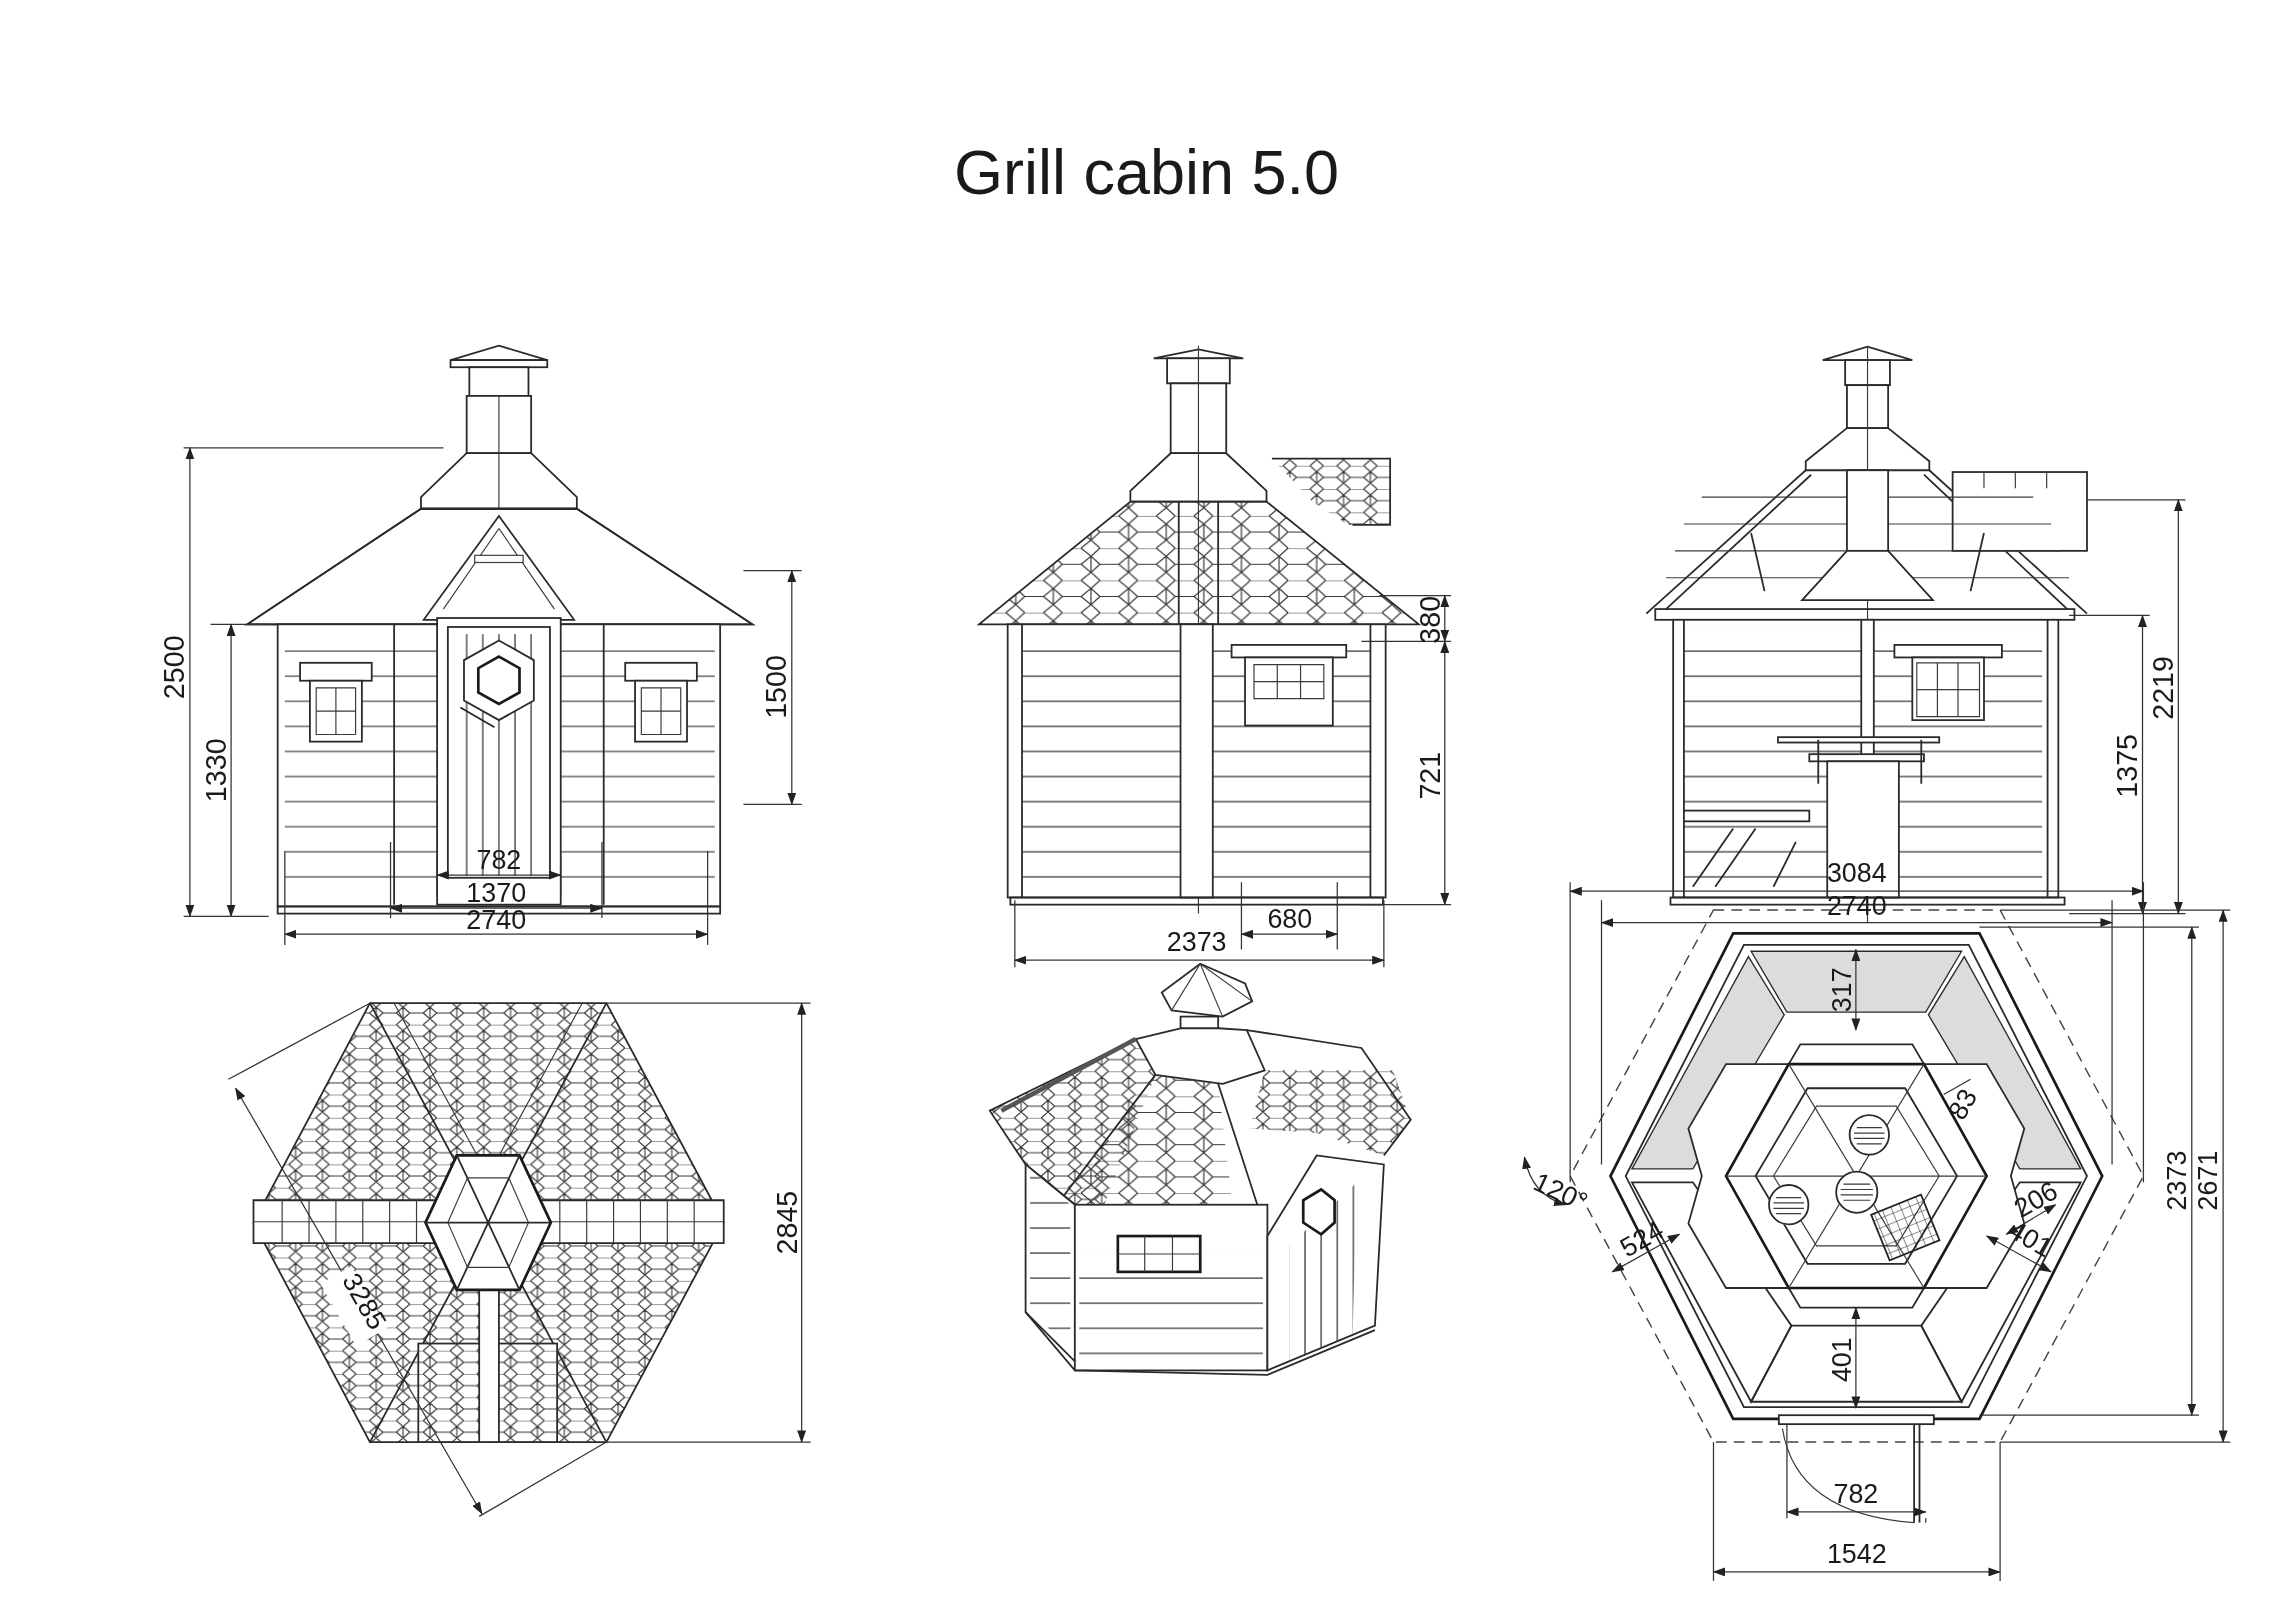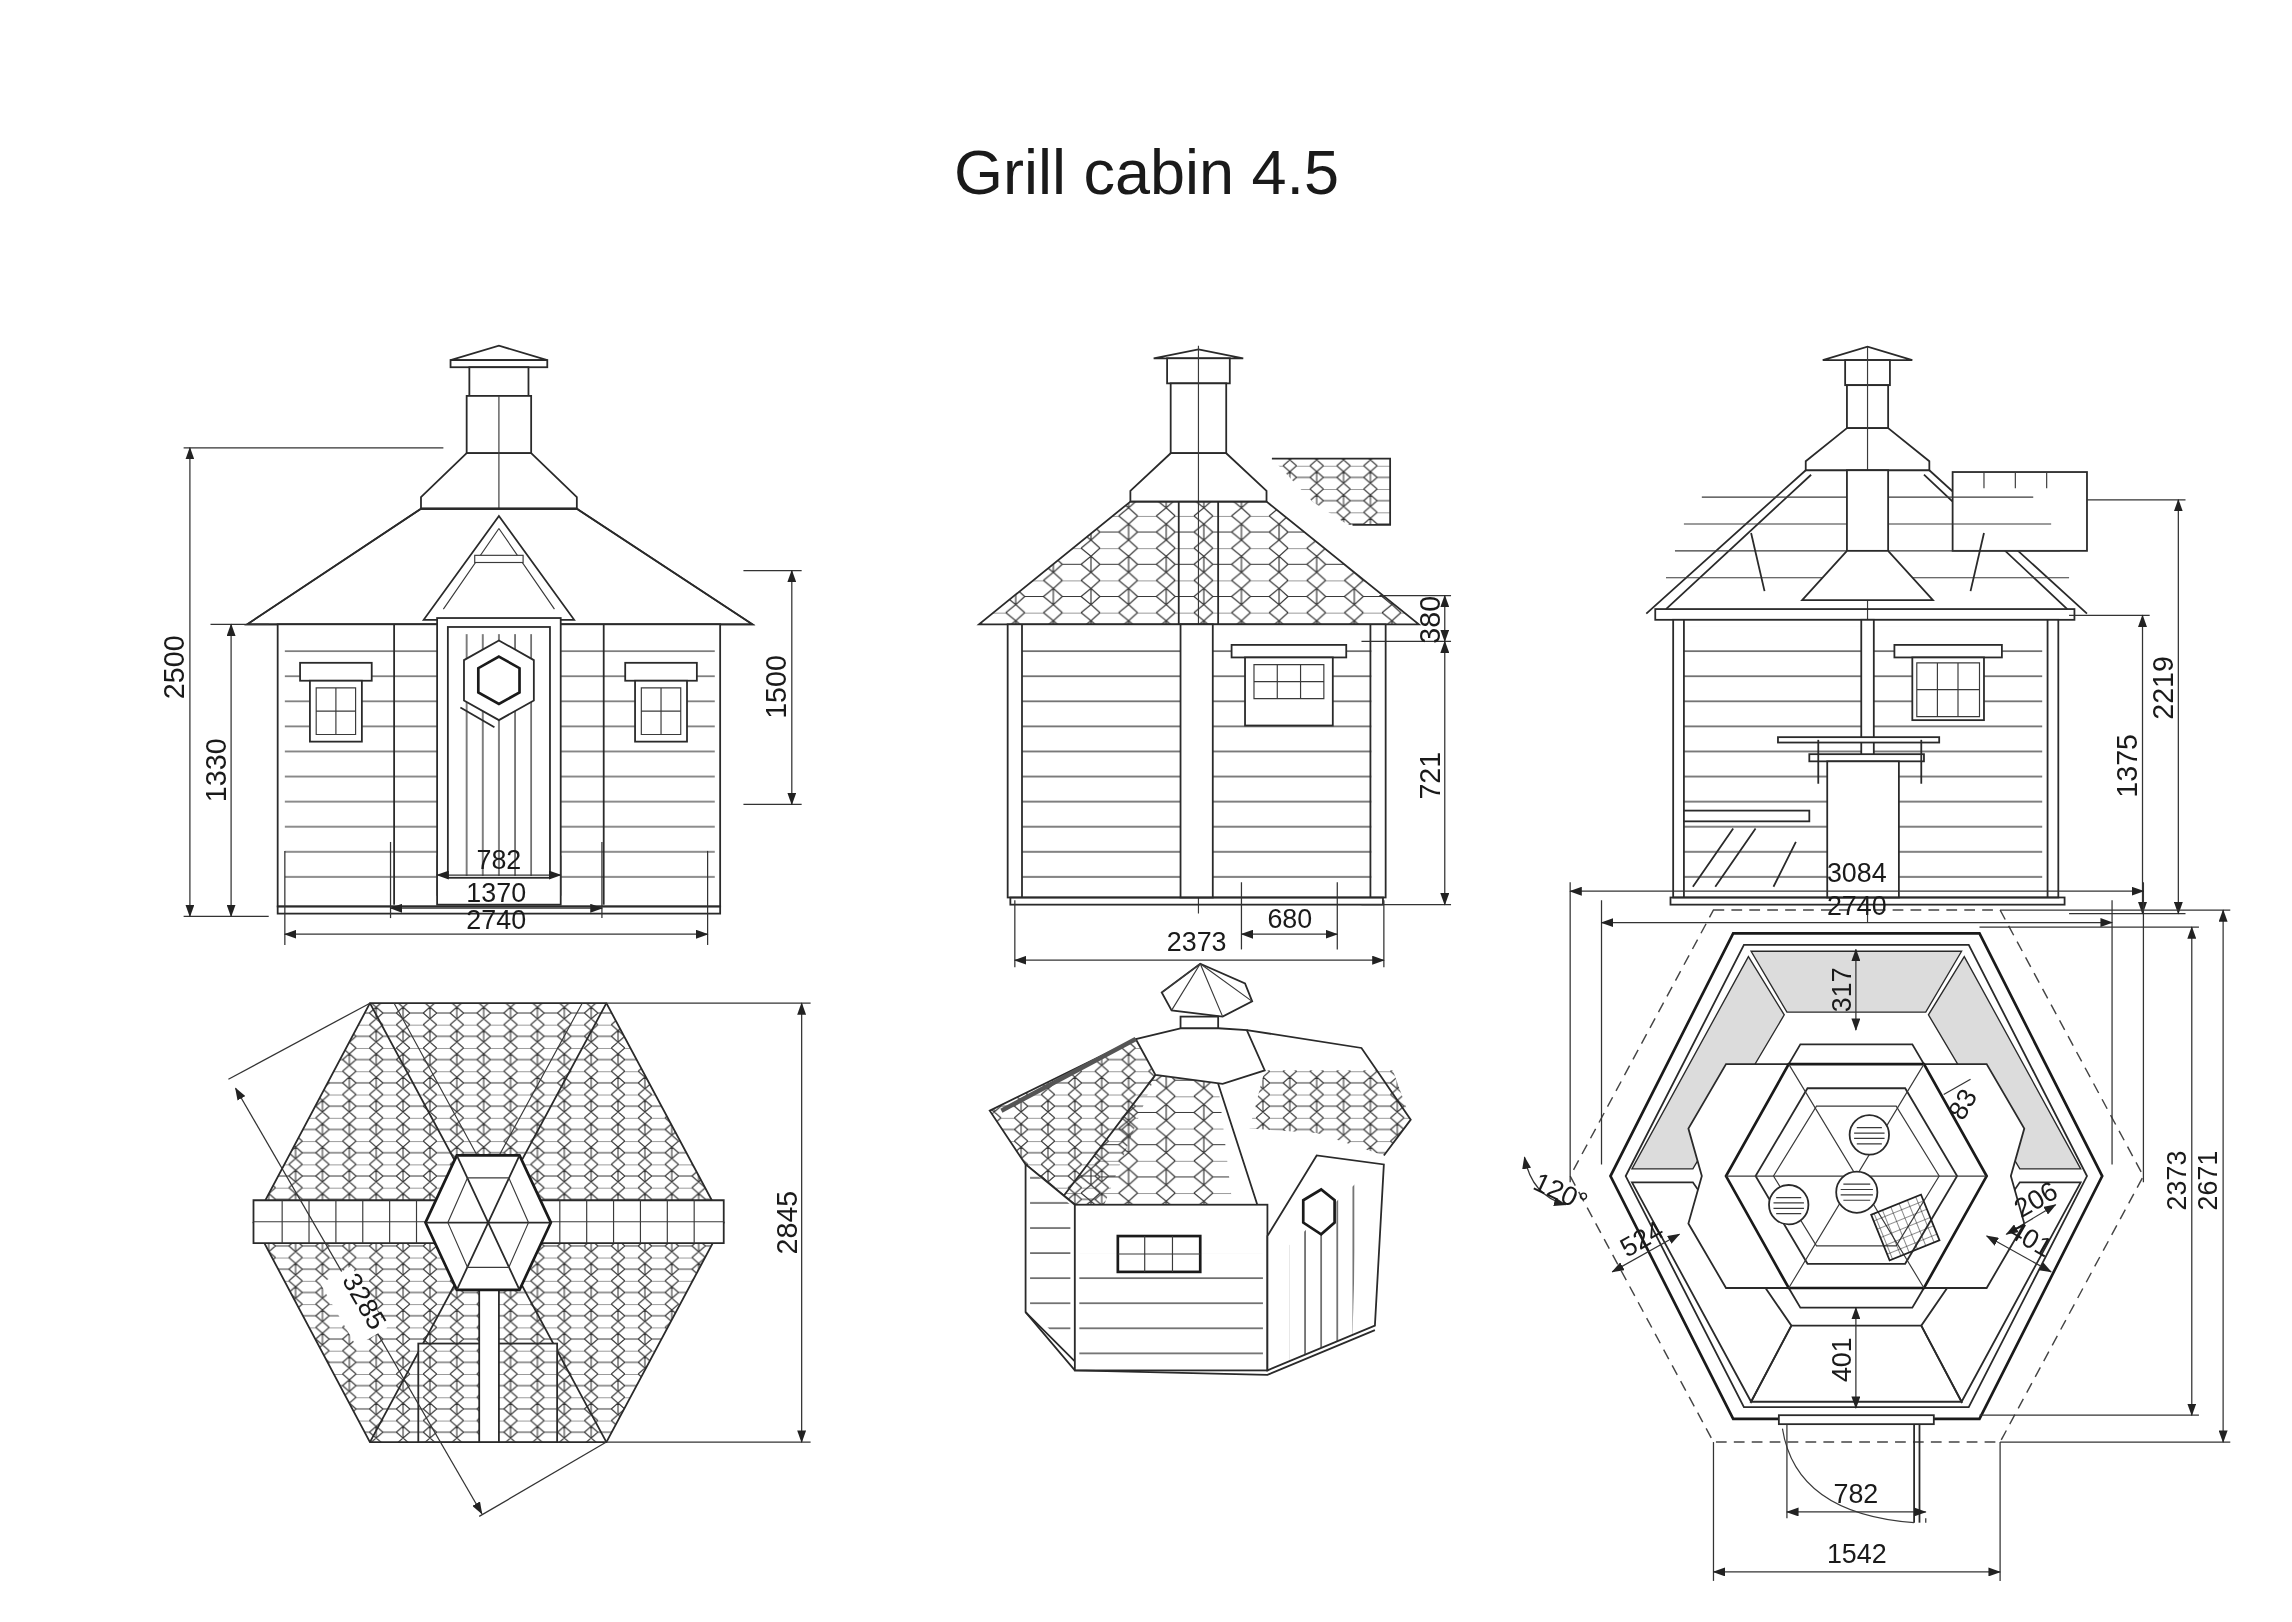--- a/index.html
+++ b/index.html
@@ -12,21 +12,21 @@
   .dim { stroke: #333; stroke-width: 1.4; fill: none; }
   .dash { stroke: #444; stroke-width: 1.6; fill: none; stroke-dasharray: 12 8; }
   .fillw { fill: #ffffff; }
   .grey { fill: #dcdcdc; stroke: #2a2a2a; stroke-width: 1.5; }
   .dimtext { font-family: "Liberation Sans", sans-serif; font-size: 30px; fill: #1a1a1a; }
   .dimtext-lg { font-family: "Liberation Sans", sans-serif; font-size: 32px; fill: #1a1a1a; }
 </style>
 </head>
 <body>
 
-<div class="title">Grill cabin 4.5</div>
+<div class="title">Grill cabin 5.0</div>
 
 <svg class="sheet" width="2293" height="1623" viewBox="0 0 2560 1812" xmlns="http://www.w3.org/2000/svg">
   <defs>
     <marker id="arr" markerWidth="14" markerHeight="10" refX="13" refY="5" orient="auto" markerUnits="userSpaceOnUse">
       <path d="M0,0 L14,5 L0,10 Z" fill="#222"></path>
     </marker>
     <marker id="arrs" markerWidth="14" markerHeight="10" refX="1" refY="5" orient="auto" markerUnits="userSpaceOnUse">
       <path d="M14,0 L0,5 L14,10 Z" fill="#222"></path>
     </marker>
     <pattern id="shingle" width="42" height="36" patternUnits="userSpaceOnUse">

